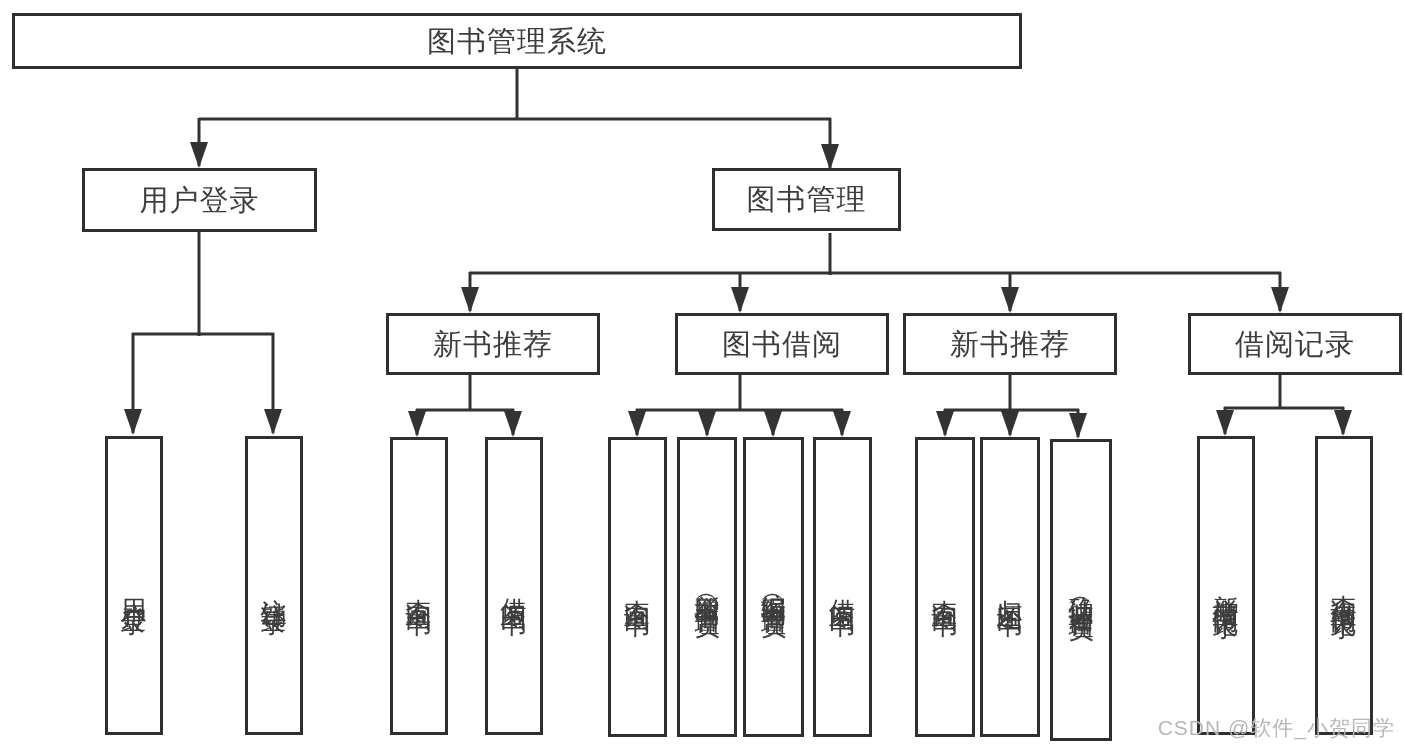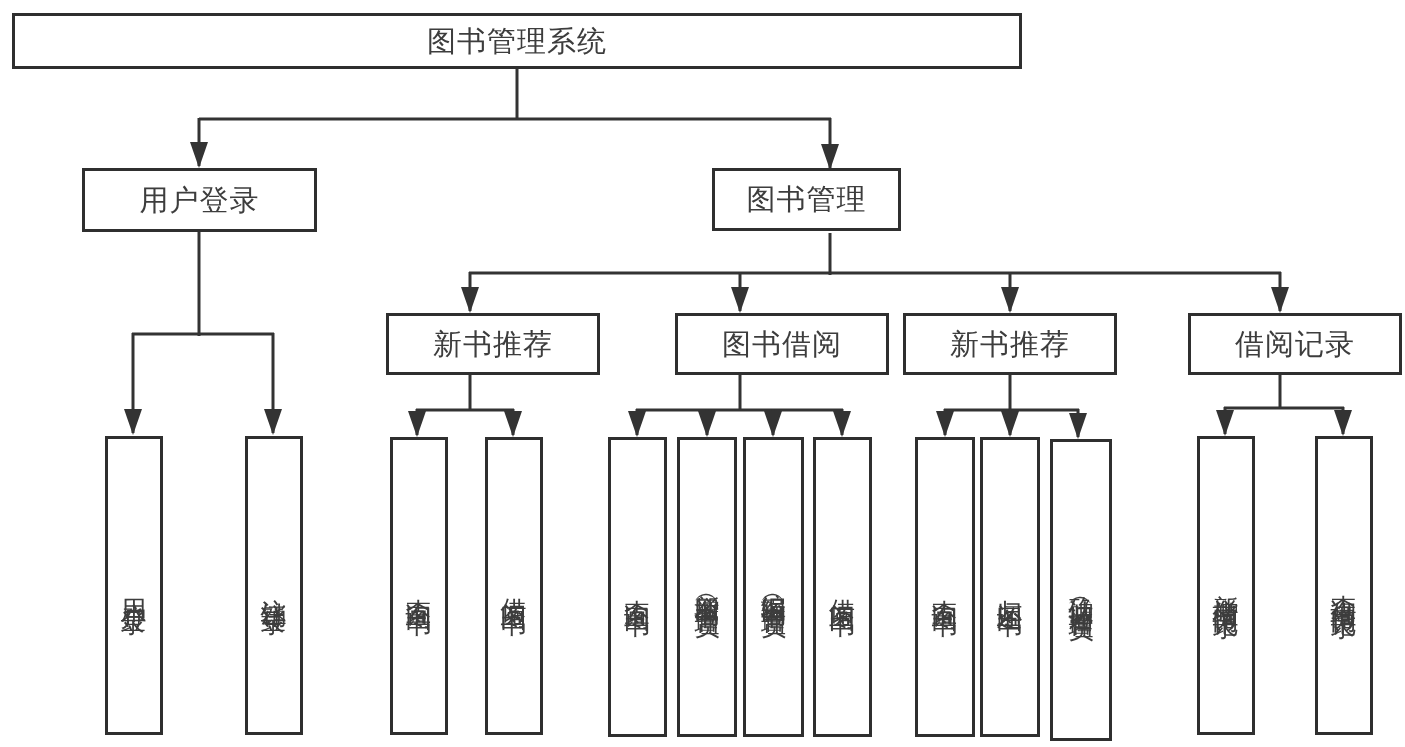--- a/index.html
+++ b/index.html
@@ -136,14 +136,15 @@
   <div class="node v-node v-long" style="left:743px; top:437px; width:61px; height:300px;">编辑图书（管理员）</div>
   <div class="node v-node" style="left:813px; top:437px; width:59px; height:300px;">借阅图书</div>
 
   <div class="node v-node" style="left:915px; top:437px; width:60px; height:300px;">查询图书</div>
   <div class="node v-node" style="left:980px; top:437px; width:60px; height:300px;">归还图书</div>
   <div class="node v-node v-long" style="left:1050px; top:439px; width:62px; height:302px;">确认归还（管理员）</div>
 
   <div class="node v-node" style="left:1197px; top:436px; width:58px; height:299px;">新增借阅记录</div>
   <div class="node v-node" style="left:1315px; top:436px; width:58px; height:299px;">查询借阅记录</div>
 
+  <div class="watermark">CSDN @软件_小贺同学</div>
 
 </div>
 
 </body></html>

